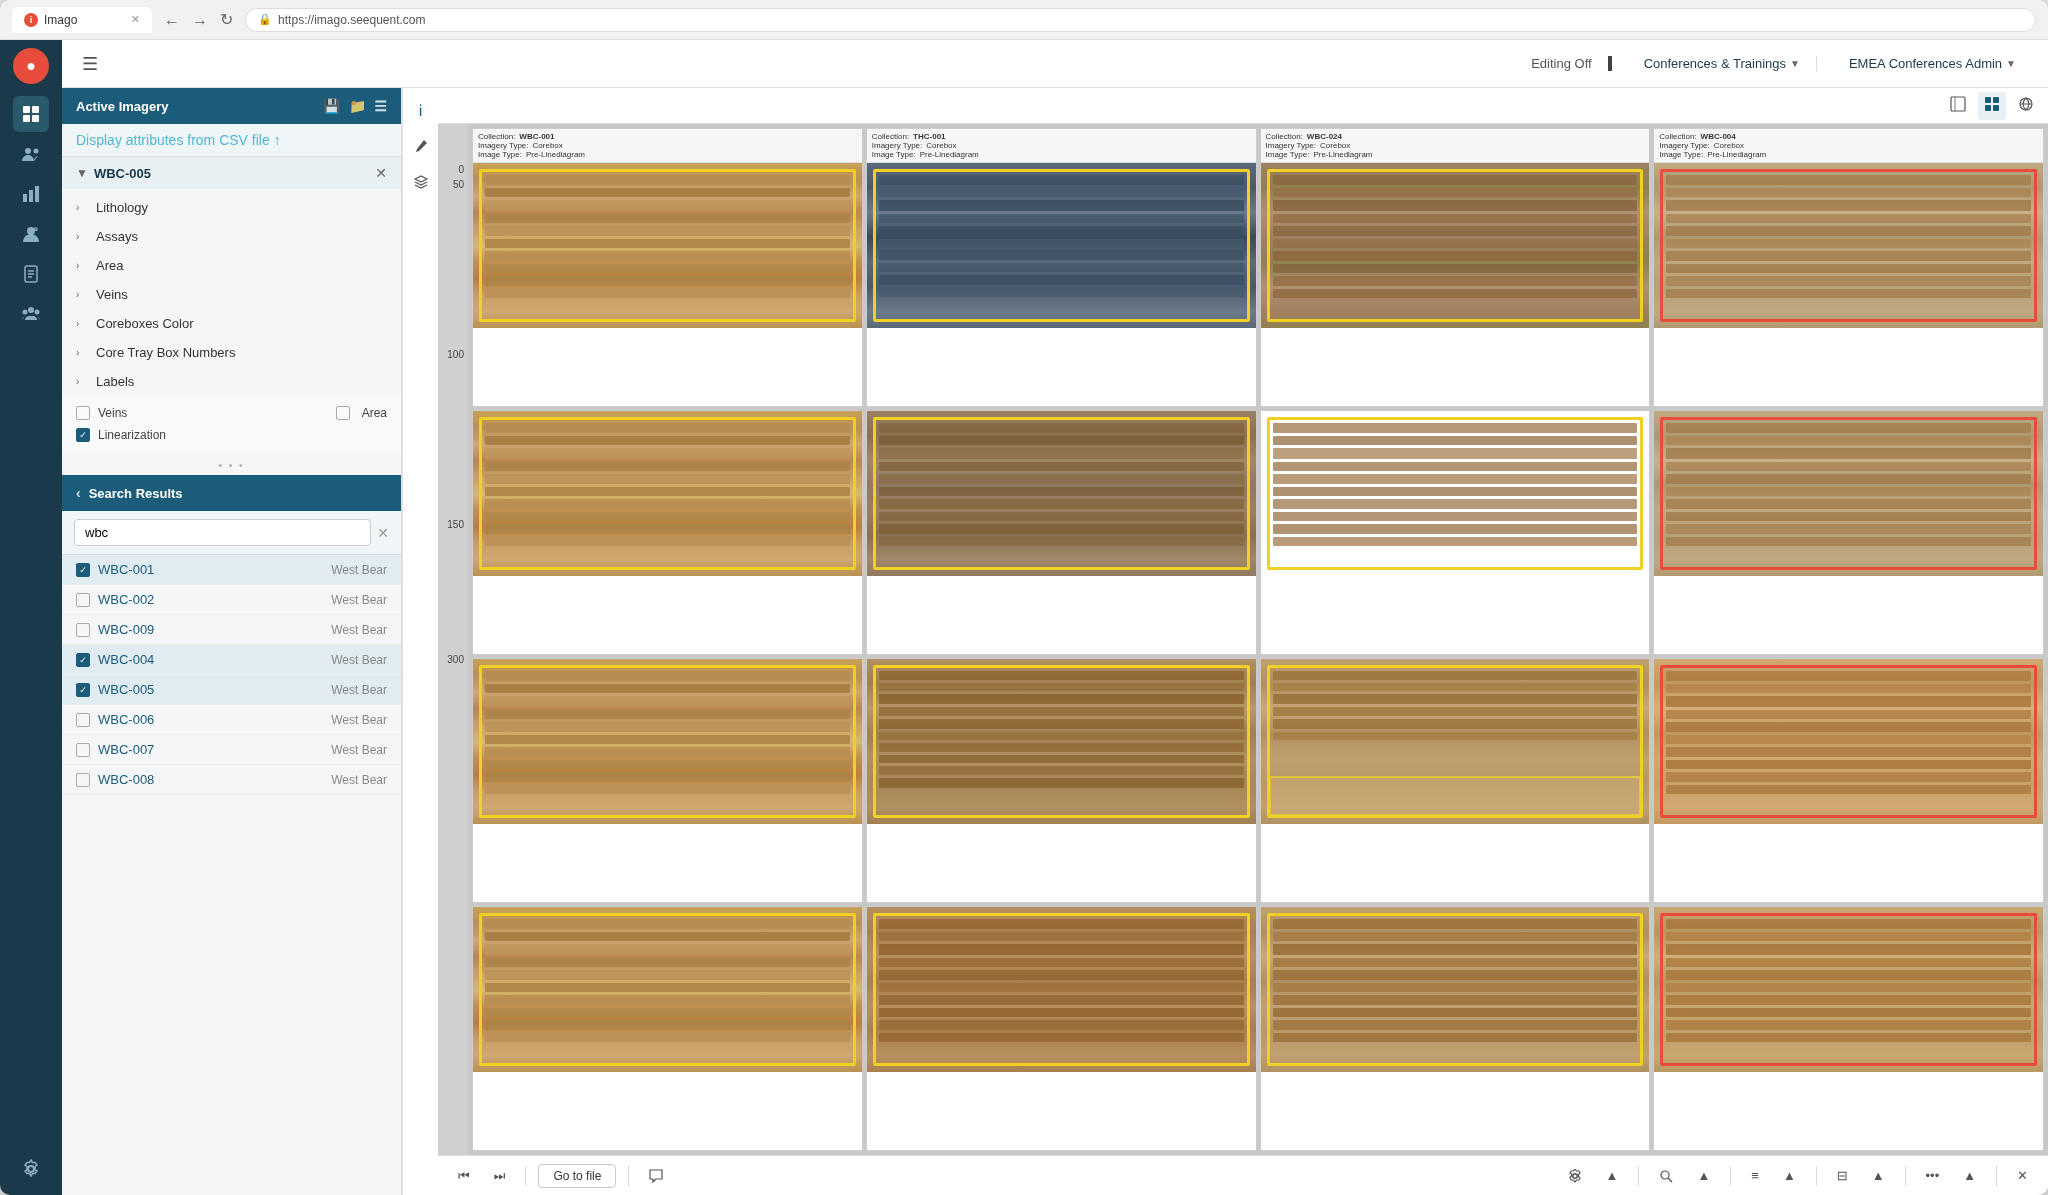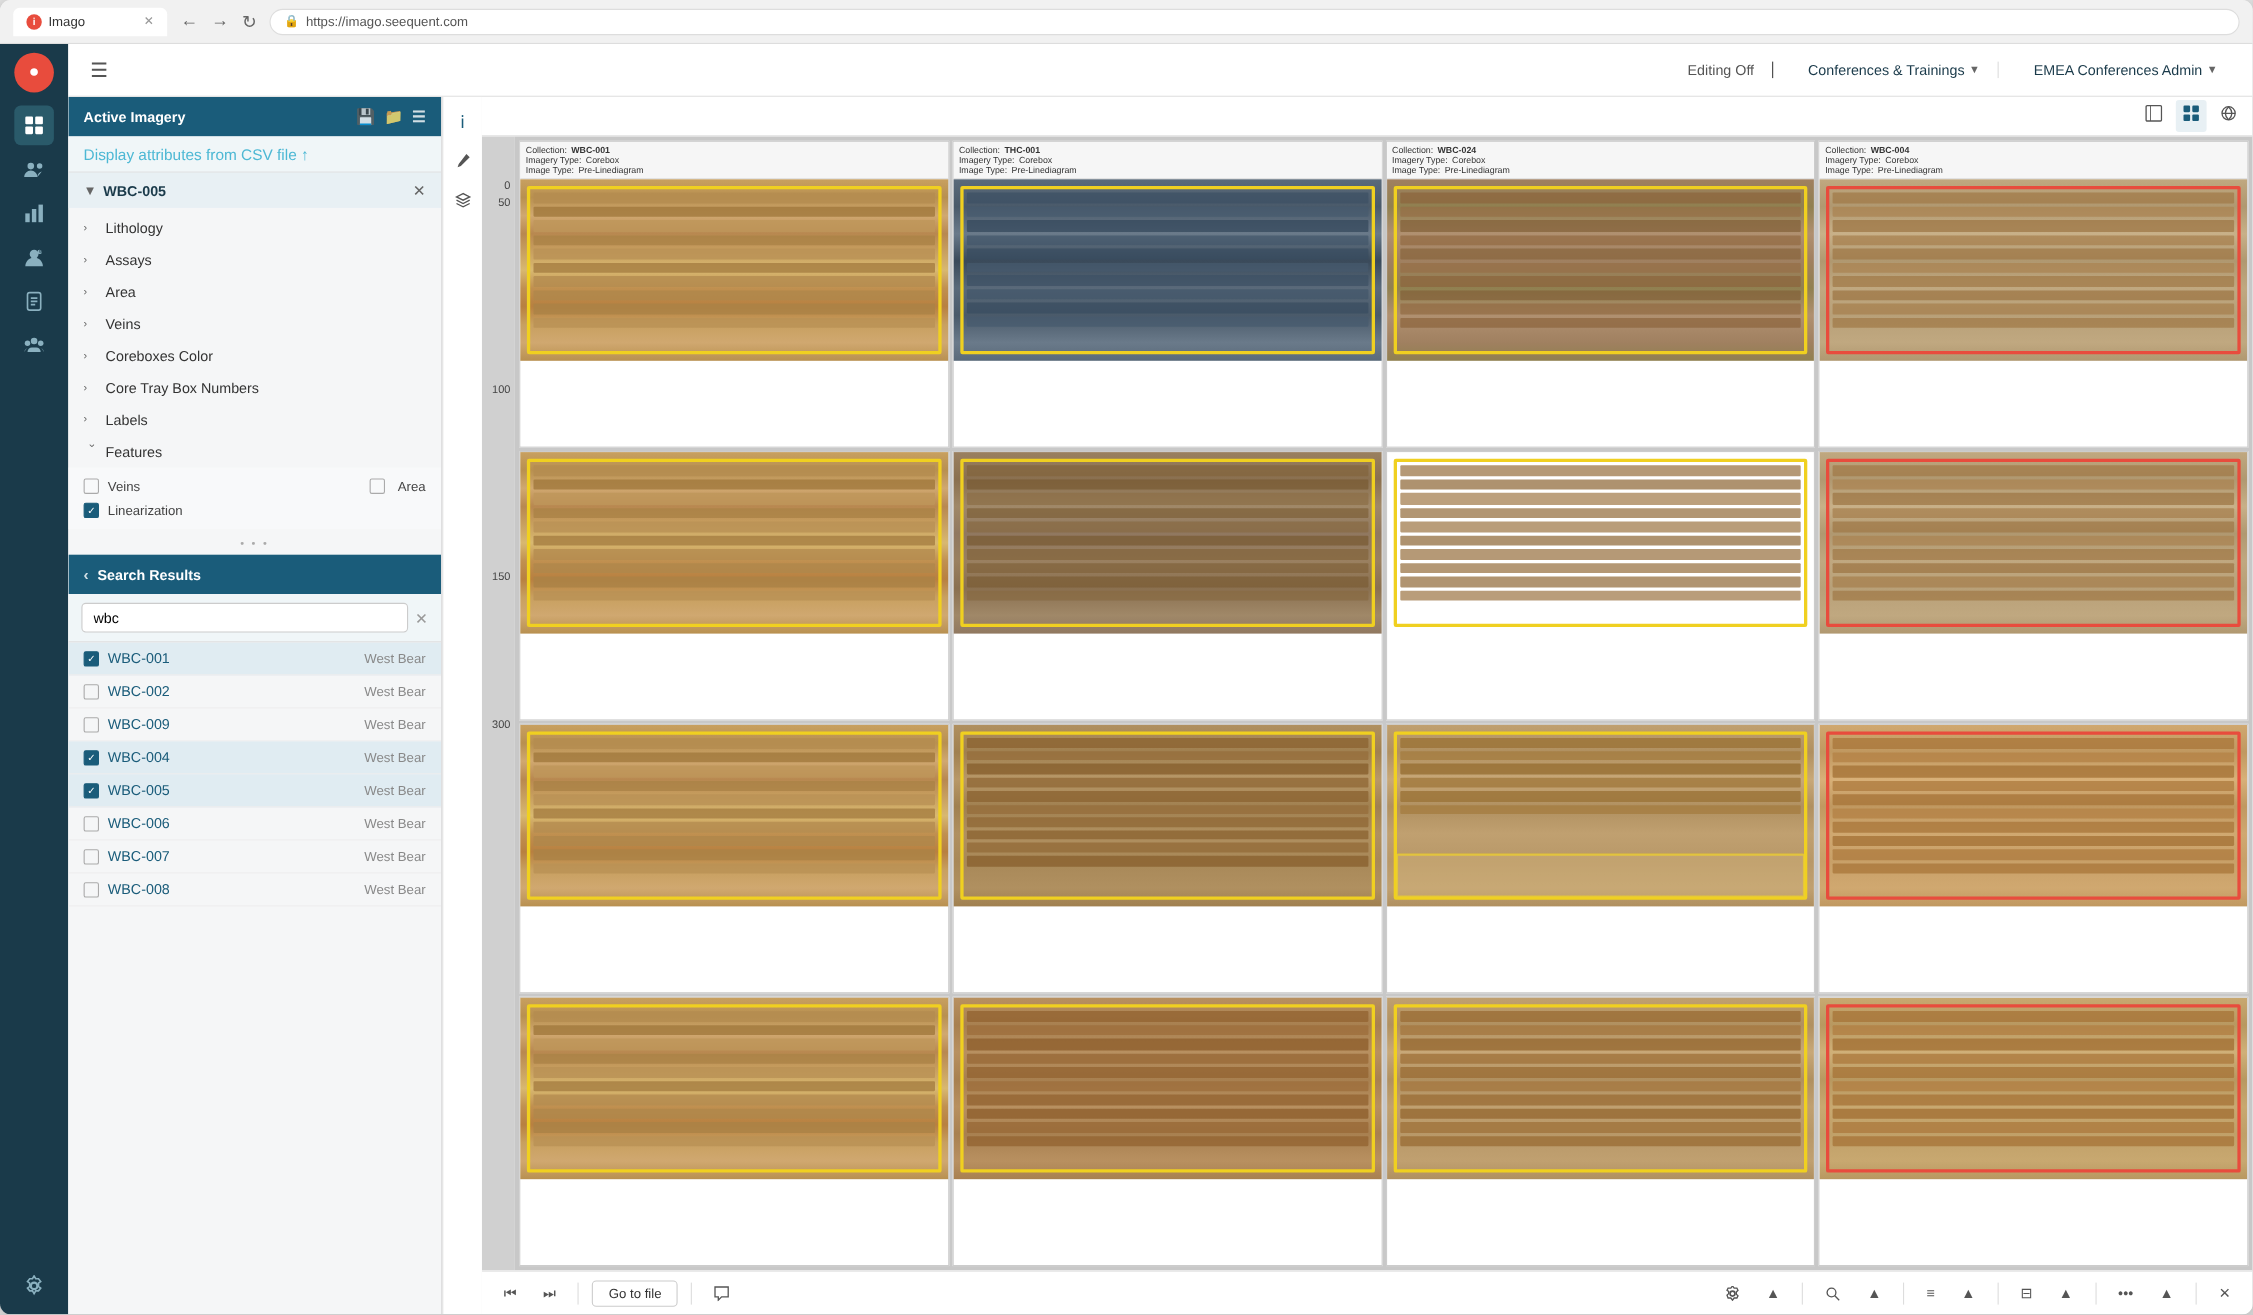--- a/index.html
+++ b/index.html
@@ -23,21 +23,21 @@
     .left-sidebar { width: 62px; background: #1a3a4a; display: flex; flex-direction: column; align-items: center; padding: 8px 0; gap: 4px; flex-shrink: 0; }
     .sidebar-logo { width: 36px; height: 36px; background: #e84c3d; border-radius: 50%; display: flex; align-items: center; justify-content: center; color: white; font-weight: bold; font-size: 14px; margin-bottom: 8px; }
     .sidebar-icon { width: 36px; height: 36px; display: flex; align-items: center; justify-content: center; border-radius: 6px; cursor: pointer; color: #8ab0bf; font-size: 18px; }
     .sidebar-icon.active { background: #2a5a6a; color: white; }
     .sidebar-spacer { flex: 1; }
 
     
     .header { background: white; height: 48px; display: flex; align-items: center; padding: 0 16px; border-bottom: 1px solid #e0e0e0; gap: 16px; flex-shrink: 0; }
     .hamburger { color: #555; font-size: 18px; cursor: pointer; padding: 4px; }
     .header-spacer { flex: 1; }
-    .editing-off { color: #555; font-size: 13px; padding: 0 16px; border-right: 1px solid #404040; }
+    .editing-off { color: #555; font-size: 13px; padding: 0 16px; border-right: 4px solid #404040; }
     .header-dropdown { display: flex; align-items: center; gap: 4px; color: #1a3a4a; font-size: 13px; font-weight: 500; padding: 0 16px; cursor: pointer; border-right: 1px solid #ddd; }
     .header-dropdown-last { display: flex; align-items: center; gap: 4px; color: #1a3a4a; font-size: 13px; font-weight: 500; padding: 0 16px; cursor: pointer; }
     .chevron-down { font-size: 10px; color: #666; }
 
     
     .panel-sidebar { width: 340px; background: #f5f6f7; border-right: 1px solid #ddd; display: flex; flex-direction: column; overflow: hidden; flex-shrink: 0; }
 
     
     .panel-section { flex-shrink: 0; }
     .panel-header { background: #1a5c7a; color: white; padding: 10px 14px; display: flex; align-items: center; justify-content: space-between; font-weight: 600; font-size: 13px; }
@@ -261,24 +261,20 @@
                 <span class="tree-chevron">›</span>
                 <span class="tree-label">Coreboxes Color</span>
               </div>
               <div class="tree-item">
                 <span class="tree-chevron">›</span>
                 <span class="tree-label">Core Tray Box Numbers</span>
               </div>
               <div class="tree-item">
                 <span class="tree-chevron">›</span>
                 <span class="tree-label">Labels</span>
-              </div>
-              <div class="tree-item">
-                <span class="tree-chevron" style="transform:rotate(90deg); display:inline-block;">›</span>
-                <span class="tree-label">Features</span>
               </div>
               <div class="features-expanded">
                 <div class="feature-item">
                   <div class="checkbox"></div>
                   <span>Veins</span>
                   <div style="flex:1"></div>
                   <div class="checkbox"></div>
                   <span style="margin-left:4px;">Area</span>
                 </div>
                 <div class="feature-item">

